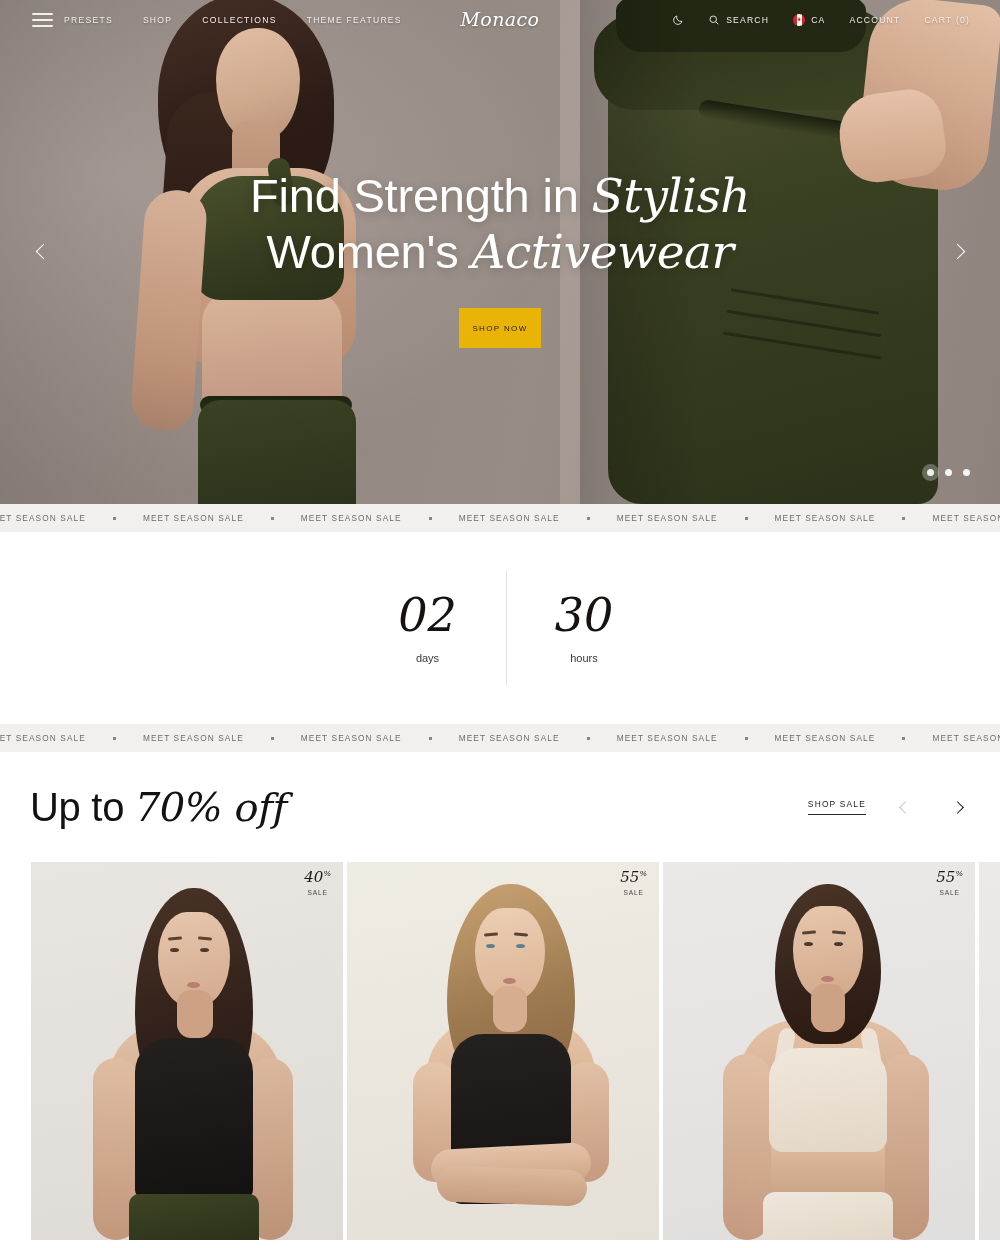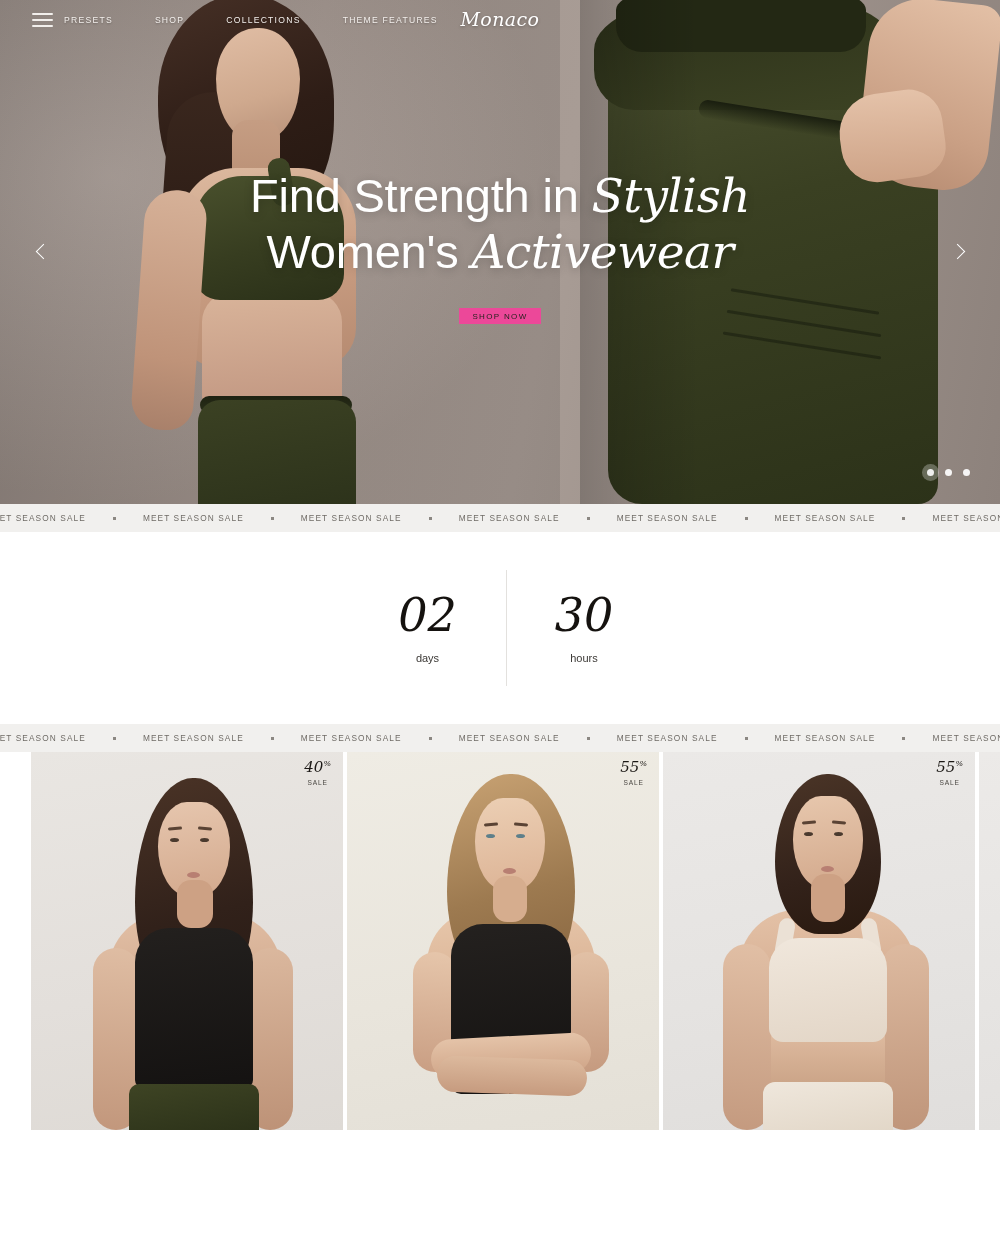--- a/index.html
+++ b/index.html
@@ -129,21 +129,21 @@
     position: absolute; left: 0; top: 0; width: 1000px; height: 40px;
     display: flex; align-items: center; z-index: 30; color: #fff;
   }
   .burger {
     position: absolute; left: 32px; top: 13px; width: 21px; height: 14px;
     display: flex; flex-direction: column; justify-content: space-between; cursor: pointer;
   }
   .burger span { display: block; height: 1.6px; background: #f2efec; border-radius: 1px; }
   .nav-left {
     position: absolute; left: 64px; top: 0; height: 40px;
-    display: flex; align-items: center; gap: 42px;
+    display: flex; align-items: center; gap: 30px;
   }
   .nav-link {
     font-size: 8.6px; letter-spacing: 1.25px; color: #f3efec;
     text-transform: uppercase; cursor: pointer; white-space: nowrap;
     text-shadow: 0 1px 2px rgba(0,0,0,.28);
   }
   .logo {
     position: absolute; left: 0; right: 0; top: 8px; text-align: center;
     font-family: "DejaVu Serif", serif; font-style: italic;
     font-size: 19px; color: #fff; letter-spacing: .4px;
@@ -179,21 +179,21 @@
   .hero-h1 {
     font-size: 47px; line-height: 56px; color: #fff; font-weight: 400;
     letter-spacing: -.2px; text-shadow: 0 2px 10px rgba(0,0,0,.22);
   }
   .hero-h1 .it {
     font-family: "DejaVu Serif", serif; font-style: italic; font-weight: 400;
     letter-spacing: -.5px;
   }
   .shop-now {
     display: inline-flex; align-items: center; justify-content: center;
-    margin-top: 28px; width: 82px; height: 16px; background: #ec4899; color: #26231f;
+    margin-top: 28px; width: 82px; height: 40px; background: #eab308; color: #26231f;
     font-size: 8px; letter-spacing: 1.35px; text-transform: uppercase; cursor: pointer;
   }
   .hero-arrow {
     position: absolute; top: 236px; width: 30px; height: 30px; z-index: 22;
     display: flex; align-items: center; justify-content: center; cursor: pointer;
   }
   .hero-arrow.prev { left: 28px; } .hero-arrow.next { right: 28px; }
   .chev { width: 11px; height: 11px; border-top: 1.5px solid #fff; border-right: 1.5px solid #fff; }
   .chev.l { transform: rotate(-135deg); } .chev.r { transform: rotate(45deg); }
   .dots {
@@ -411,20 +411,40 @@
 
       <div class="nav-left">
         <div class="nav-link">PRESETS</div>
         <div class="nav-link">SHOP</div>
         <div class="nav-link">COLLECTIONS</div>
         <div class="nav-link">THEME FEATURES</div>
       </div>
 
       <div class="logo">Monaco</div>
 
+      <div class="nav-right">
+        <div class="nr-item">
+          <svg width="12" height="12" viewBox="0 0 24 24">
+            <path d="M20 14.5A8.5 8.5 0 0 1 9.5 4a8.5 8.5 0 1 0 10.5 10.5z" fill="none" stroke="#f3efec" stroke-width="1.8"></path>
+          </svg>
+        </div>
+        <div class="nr-item">
+          <svg width="12" height="12" viewBox="0 0 24 24">
+            <circle cx="10.5" cy="10.5" r="6.5" fill="none" stroke="#f3efec" stroke-width="1.8"></circle>
+            <line x1="15.3" y1="15.3" x2="20.5" y2="20.5" stroke="#f3efec" stroke-width="1.8"></line>
+          </svg>
+          <span>SEARCH</span>
+        </div>
+        <div class="nr-item">
+          <span class="flag"></span>
+          <span>CA</span>
+        </div>
+        <div class="nr-item">ACCOUNT</div>
+        <div class="nr-item">CART (0)</div>
+      </div>
     </div>
 
     <div class="hero-copy">
       <div class="hero-h1">
         <div>
           <span>Find Strength in </span><span class="it">Stylish</span>
         </div>
         <div>
           <span>Women's </span><span class="it">Activewear</span>
         </div>
@@ -486,20 +506,34 @@
         <span class="mq-item">MEET SEASON SALE</span>
         <span class="mq-sep"></span>
         <span class="mq-item">MEET SEASON SALE</span>
         <span class="mq-sep"></span>
         <span class="mq-item">MEET SEASON SALE</span>
         <span class="mq-sep"></span>
         <span class="mq-item">MEET SEASON SALE</span>
       </div>
   </div>
 
+  <div class="sale-head">
+    <div class="sale-title">
+      <span>Up to </span><span class="it">70% off</span>
+    </div>
+    <div class="sale-ctrls">
+      <span class="shop-sale">SHOP SALE</span>
+      <span class="arw disabled">
+        <span class="c l"></span>
+      </span>
+      <span class="arw">
+        <span class="c r"></span>
+      </span>
+    </div>
+  </div>
 
   <div class="grid">
 
     <div class="card p1">
       <div class="p-bg"></div>
       <div class="shoulder"></div>
       <div class="arm-l"></div>
         <div class="arm-r"></div>
       <div class="p-hair"></div>
       <div class="p-face"></div>

